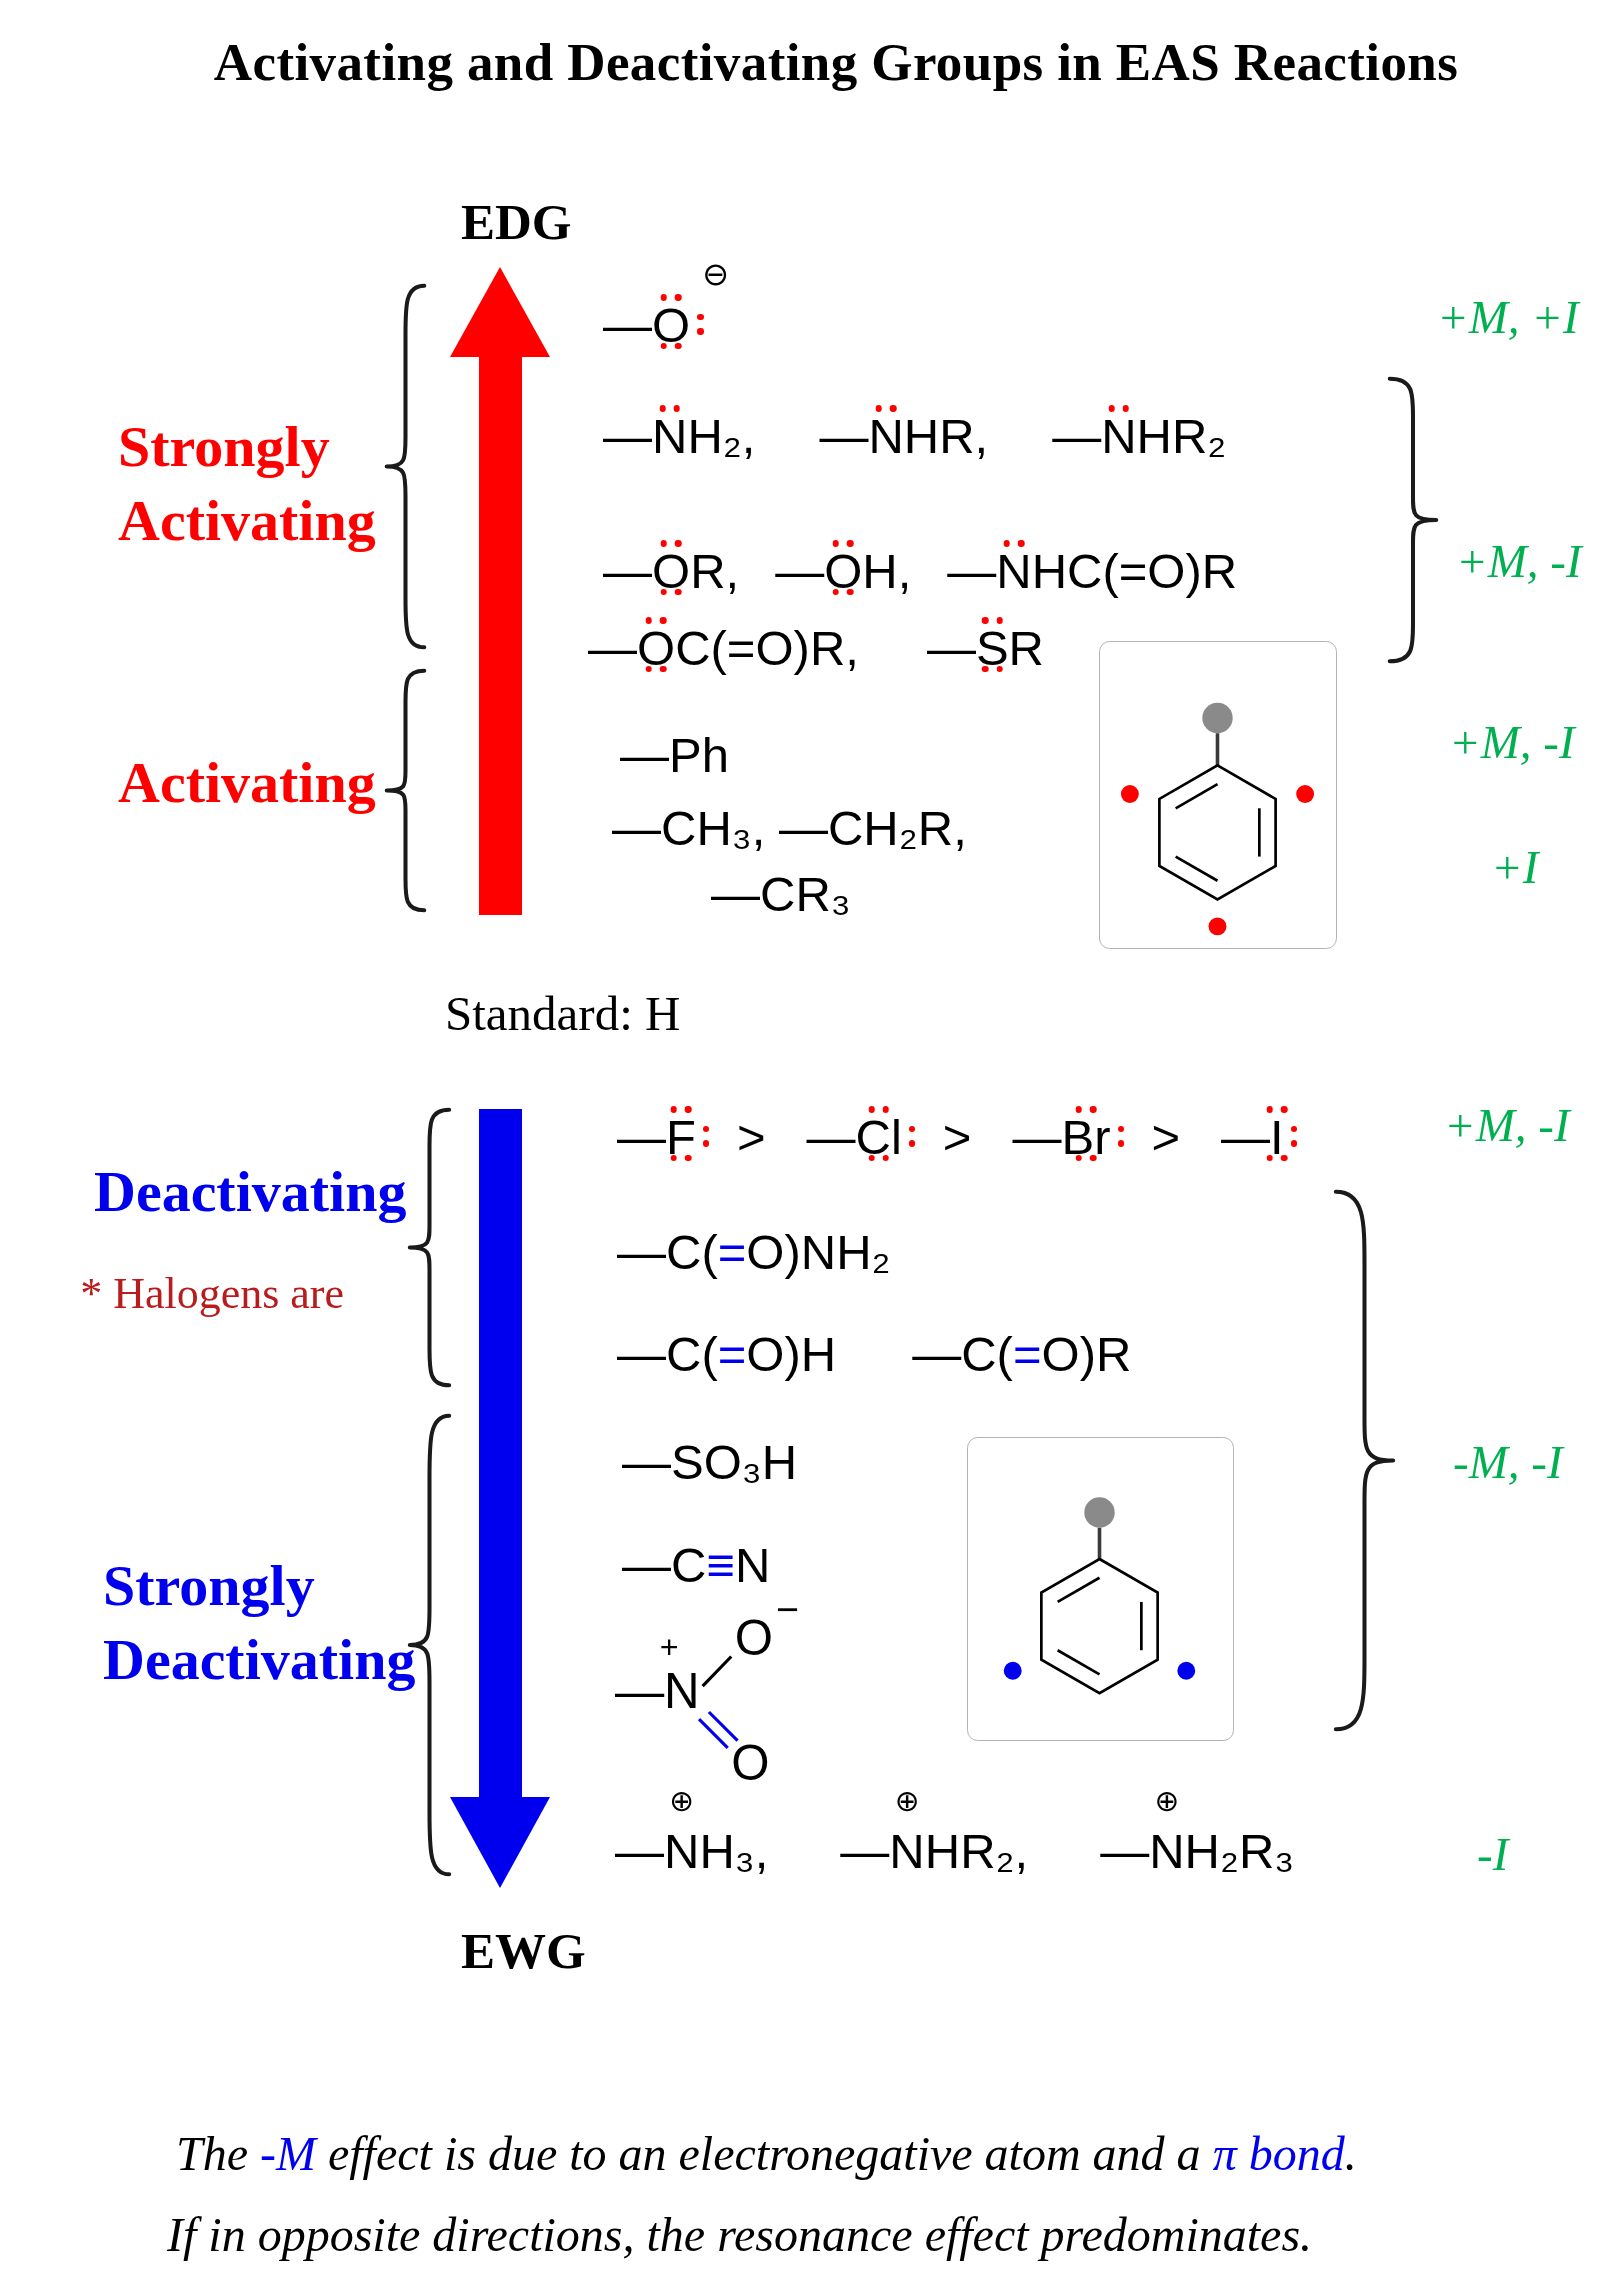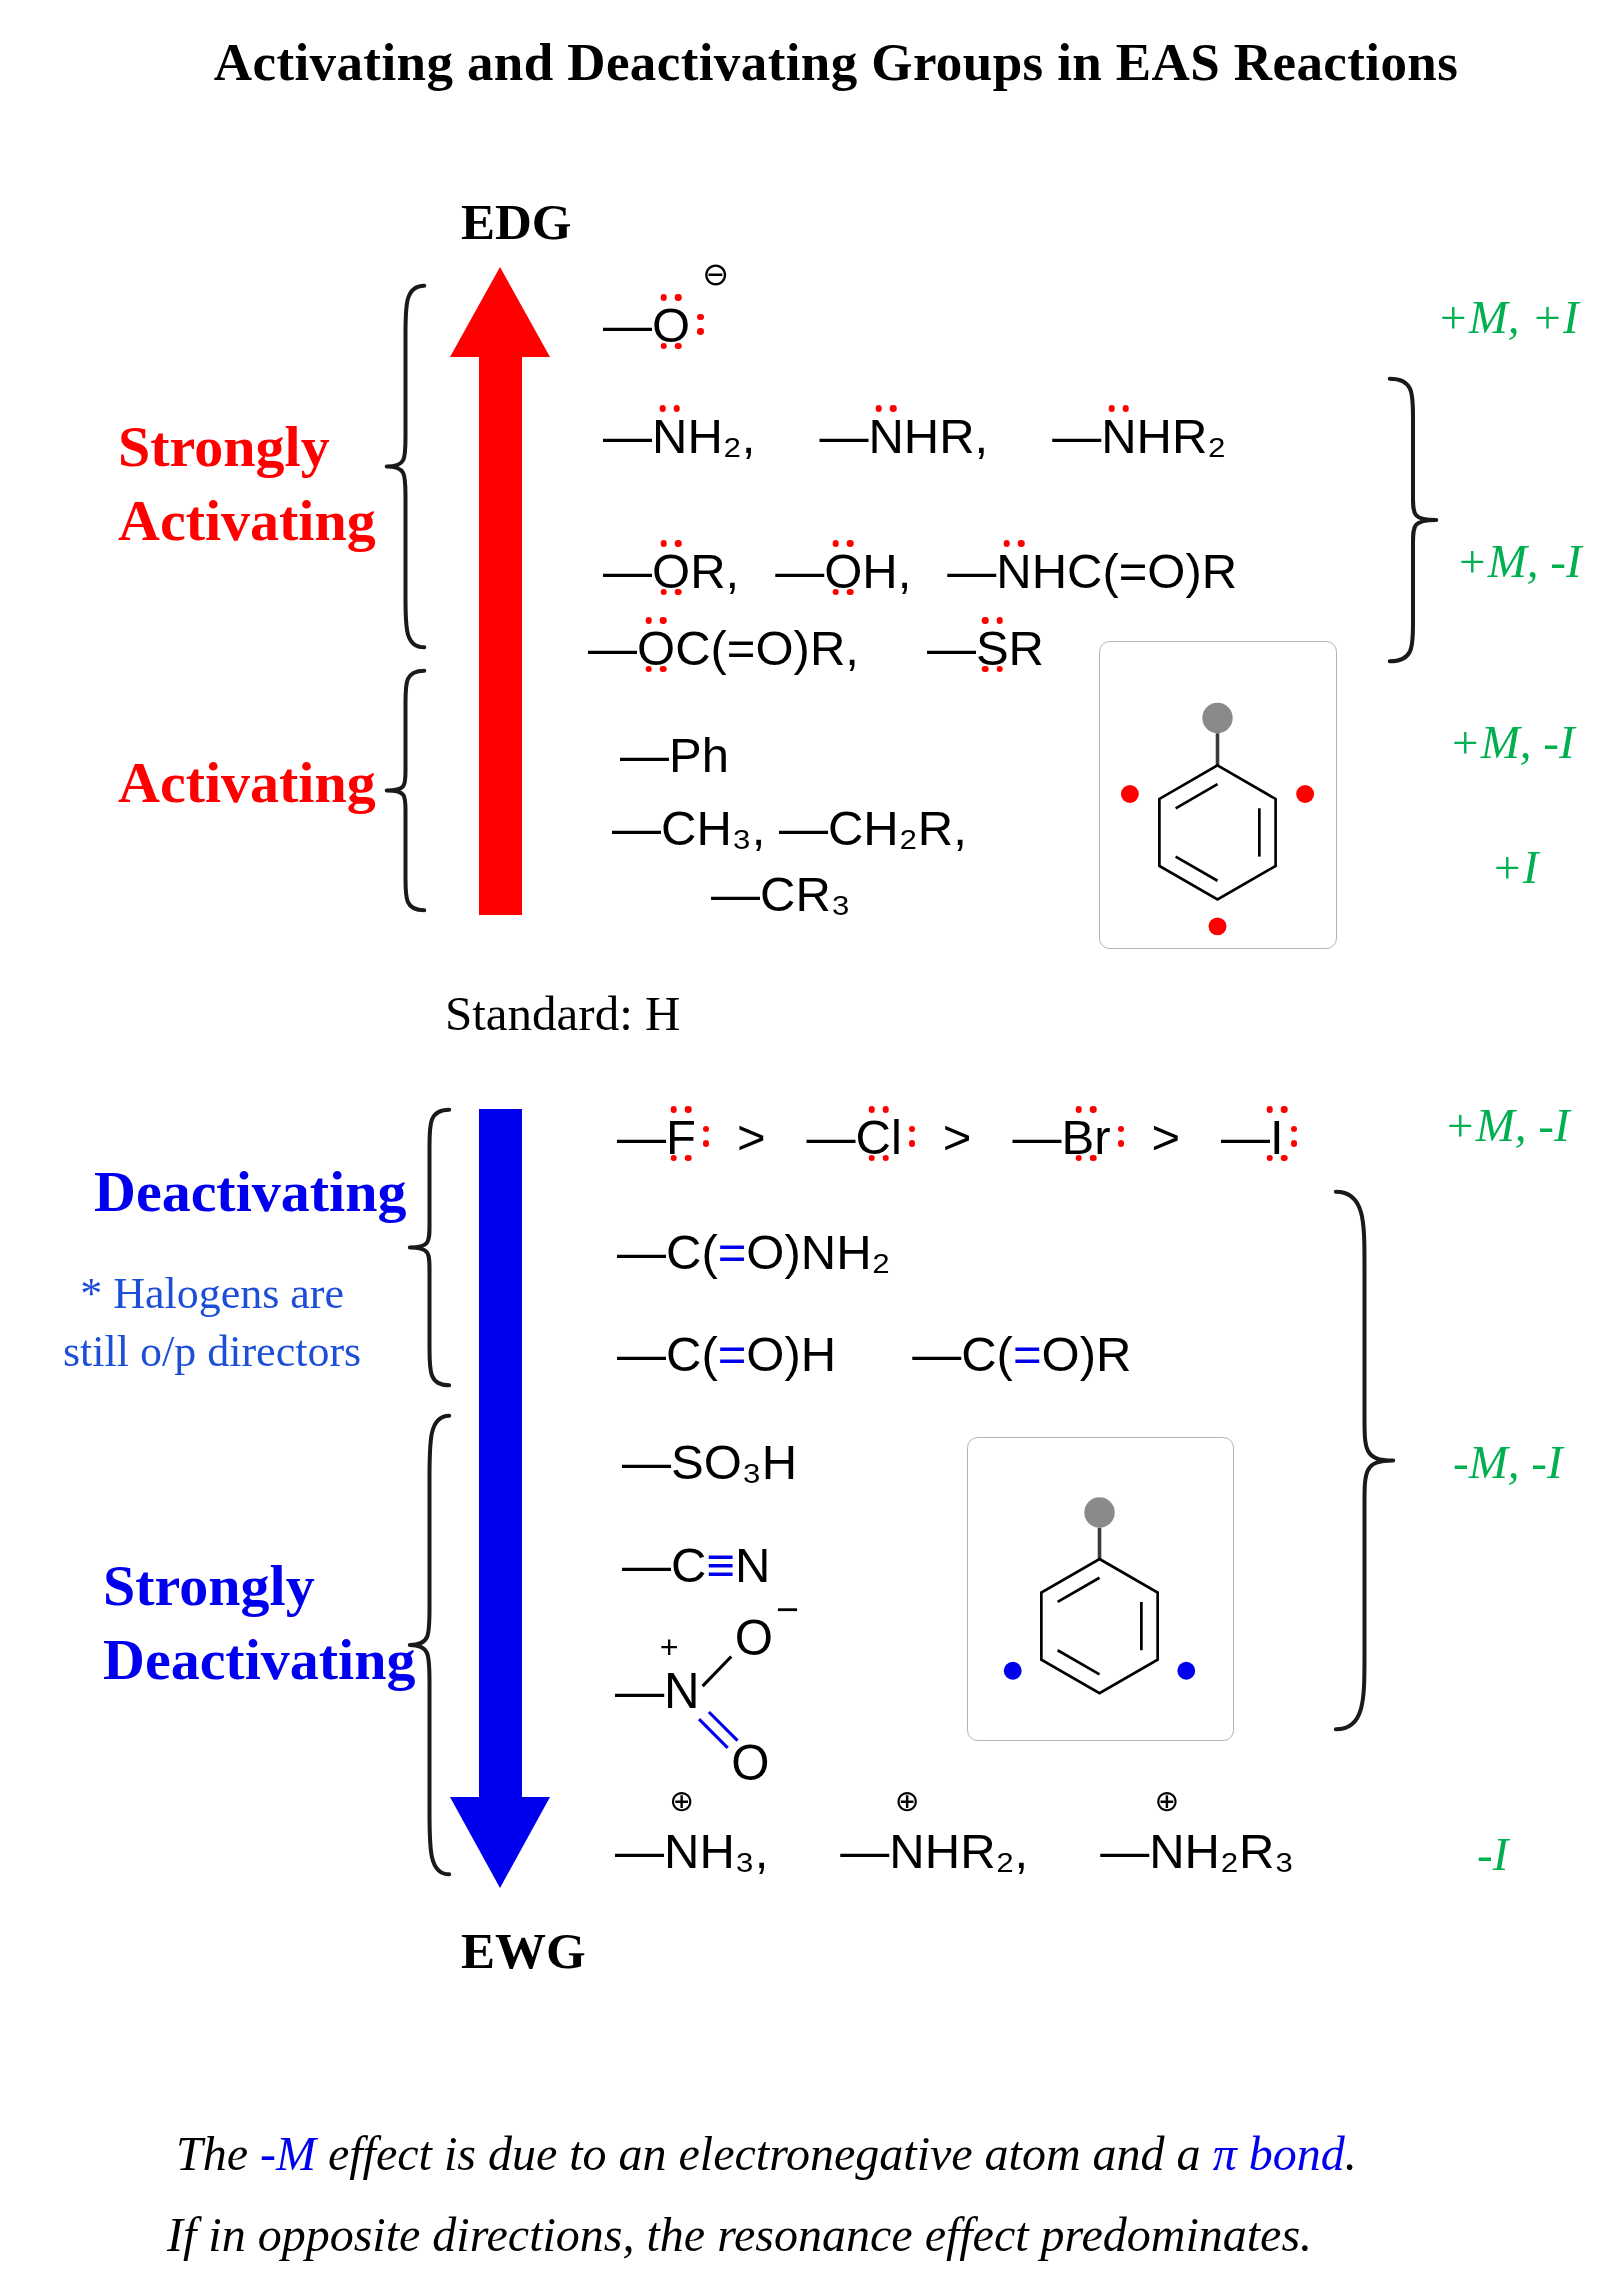--- a/index.html
+++ b/index.html
@@ -27,21 +27,21 @@
   #down-head { left:417px; top:1797px; width:0; height:0;
                border-left:50px solid transparent; border-right:50px solid transparent;
                border-top:91px solid var(--deact); }
 
   .sec-label { font-size:58px; font-weight:bold; line-height:1.28; }
   .act-c { color:var(--act); }
   .deact-c { color:var(--deact); }
   #lbl-strong-act { left:85px;  top:410px;  width:244px; }
   #lbl-act        { left:85px;  top:746px;  width:244px; }
   #lbl-deact      { left:61px;  top:1155px; width:281px; }
-  #lbl-halogen-note { left:3.6px; top:1265px; width:351px; font-size:44px; font-weight:normal; text-align:center; line-height:1.32; color:#1d4ed8; }
+  #lbl-halogen-note { left:3.6px; top:1265px; width:351px; font-size:44px; font-weight:normal; text-align:center; line-height:1.32; color:#b91c1c; }
   #lbl-strong-deact { left:70px; top:1549px; width:274px; }
 
   .brace { pointer-events:none; }
   #brace-sa  { left:351px;  top:283px;  width:43px; height:367px; }
   #brace-a   { left:351px;  top:668px;  width:43px; height:245px; }
   #brace-d   { left:374px;  top:1107px; width:45px; height:281px; }
   #brace-sd  { left:374px;  top:1413px; width:45px; height:464px; }
   #brace-edg { left:1354px; top:376px;  width:52px; height:288px; }
   #brace-ewg { left:1300px; top:1189px; width:63px; height:543px; }
 
@@ -127,21 +127,20 @@
   <div class="abs axis-label" id="ewg">EWG</div>
 
   <div class="abs sec-label act-c" id="lbl-strong-act">
     <div>Strongly</div>
     <div>Activating</div>
   </div>
   <div class="abs sec-label act-c" id="lbl-act">Activating</div>
   <div class="abs sec-label deact-c" id="lbl-deact">Deactivating</div>
   <div class="abs" id="lbl-halogen-note">
     <div>* Halogens are</div>
-    <div>still o/p directors</div>
   </div>
   <div class="abs sec-label deact-c" id="lbl-strong-deact">
     <div>Strongly</div>
     <div>Deactivating</div>
   </div>
 
   <div class="abs brace" id="brace-sa"><svg width="43" height="367" viewBox="0 0 48 410">
         <path d="M 45 3 C 24 3 24 24.599999999999998 24 57.400000000000006 L 24 172.2 C 24 196.79999999999998 24 205 3 205 C 24 205 24 213.20000000000002 24 237.79999999999998 L 24 352.6 C 24 385.4 24 407 45 407" fill="none" stroke="#1a1a1a" stroke-width="4.5" stroke-linecap="round" stroke-linejoin="round"></path>
       </svg></div>
   <div class="abs brace" id="brace-a"><svg width="43" height="245" viewBox="0 0 48 274">

